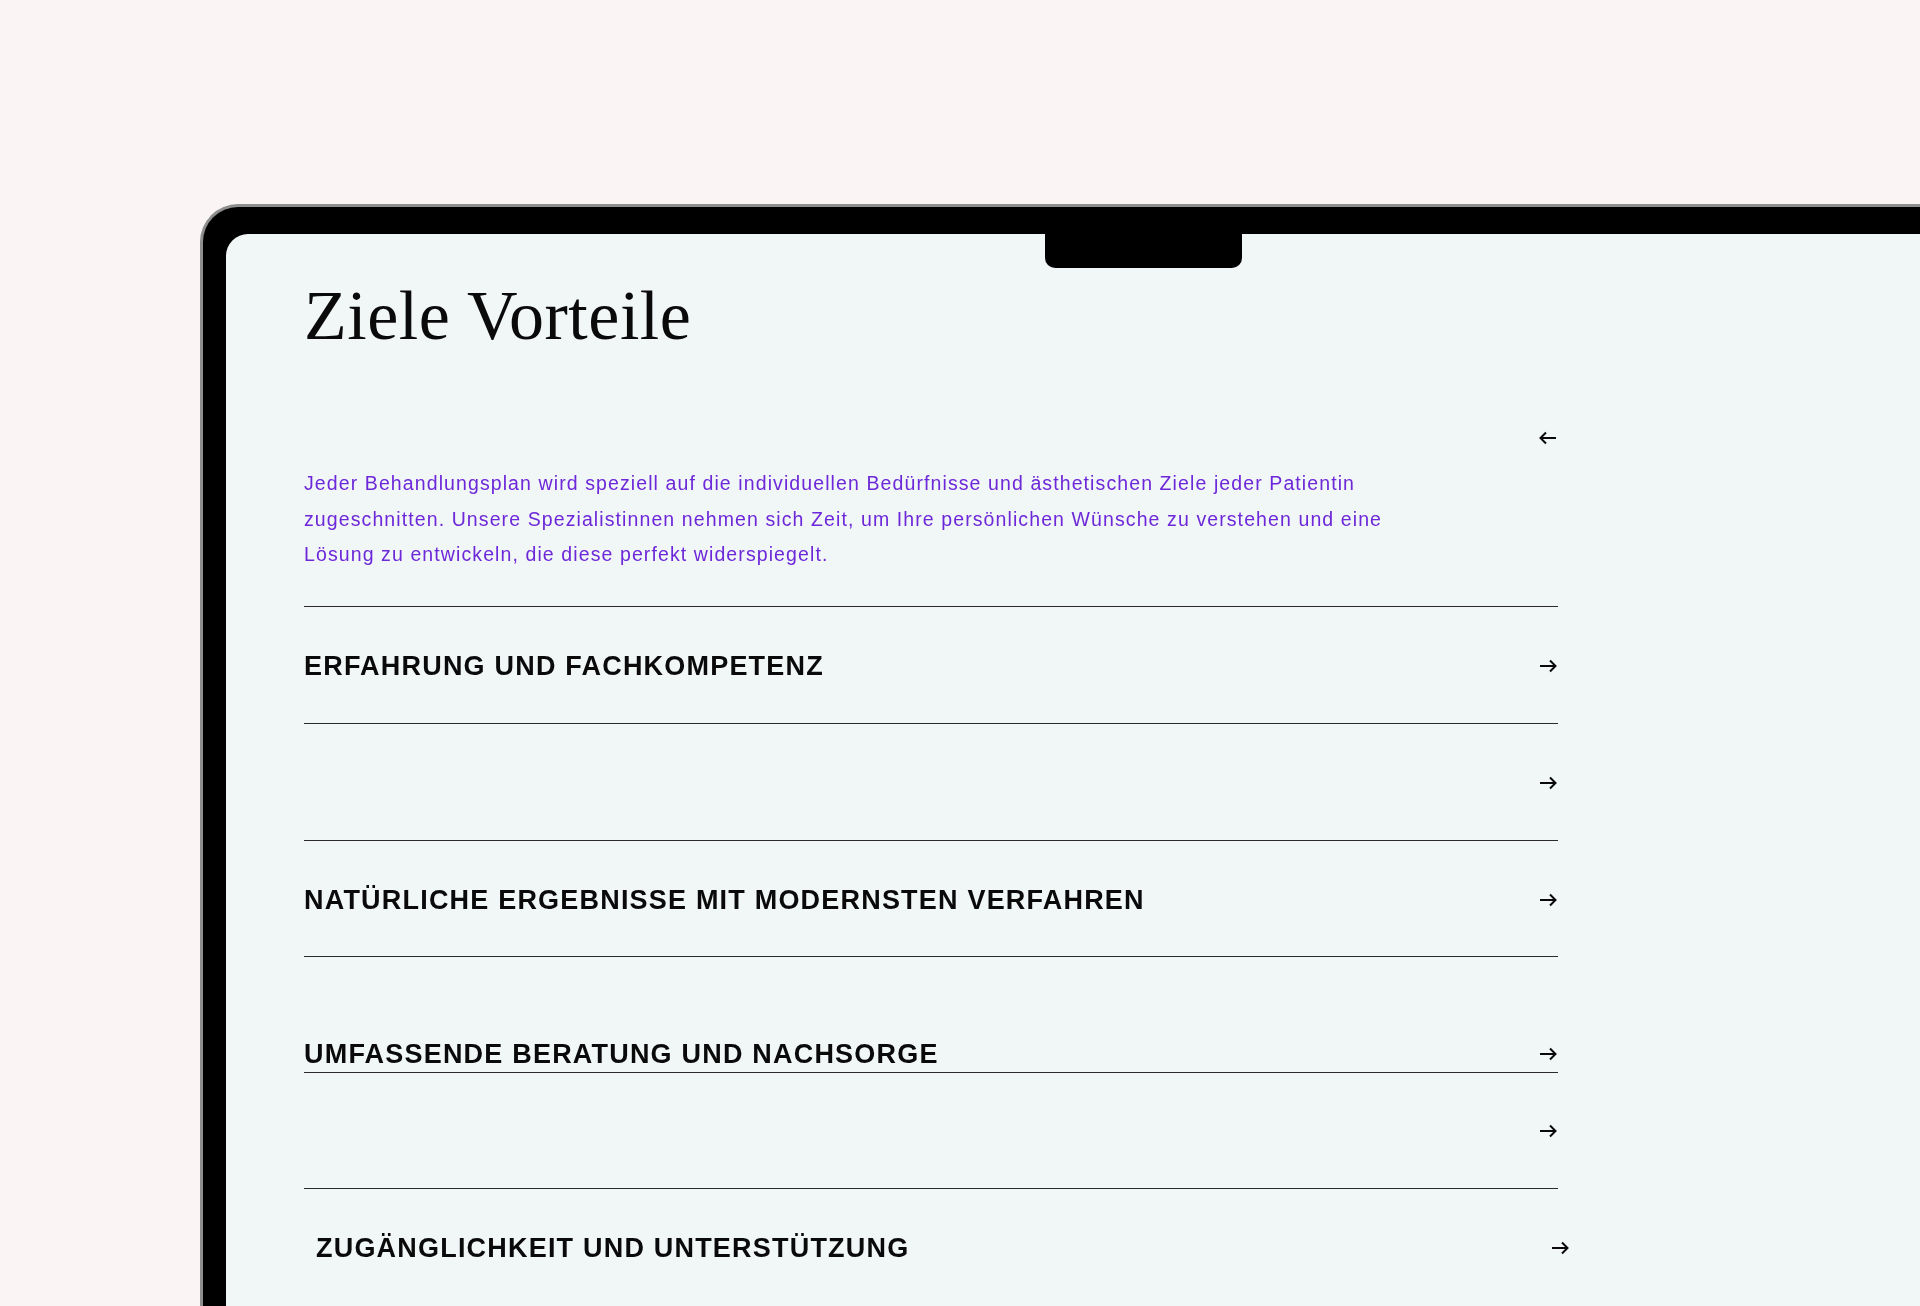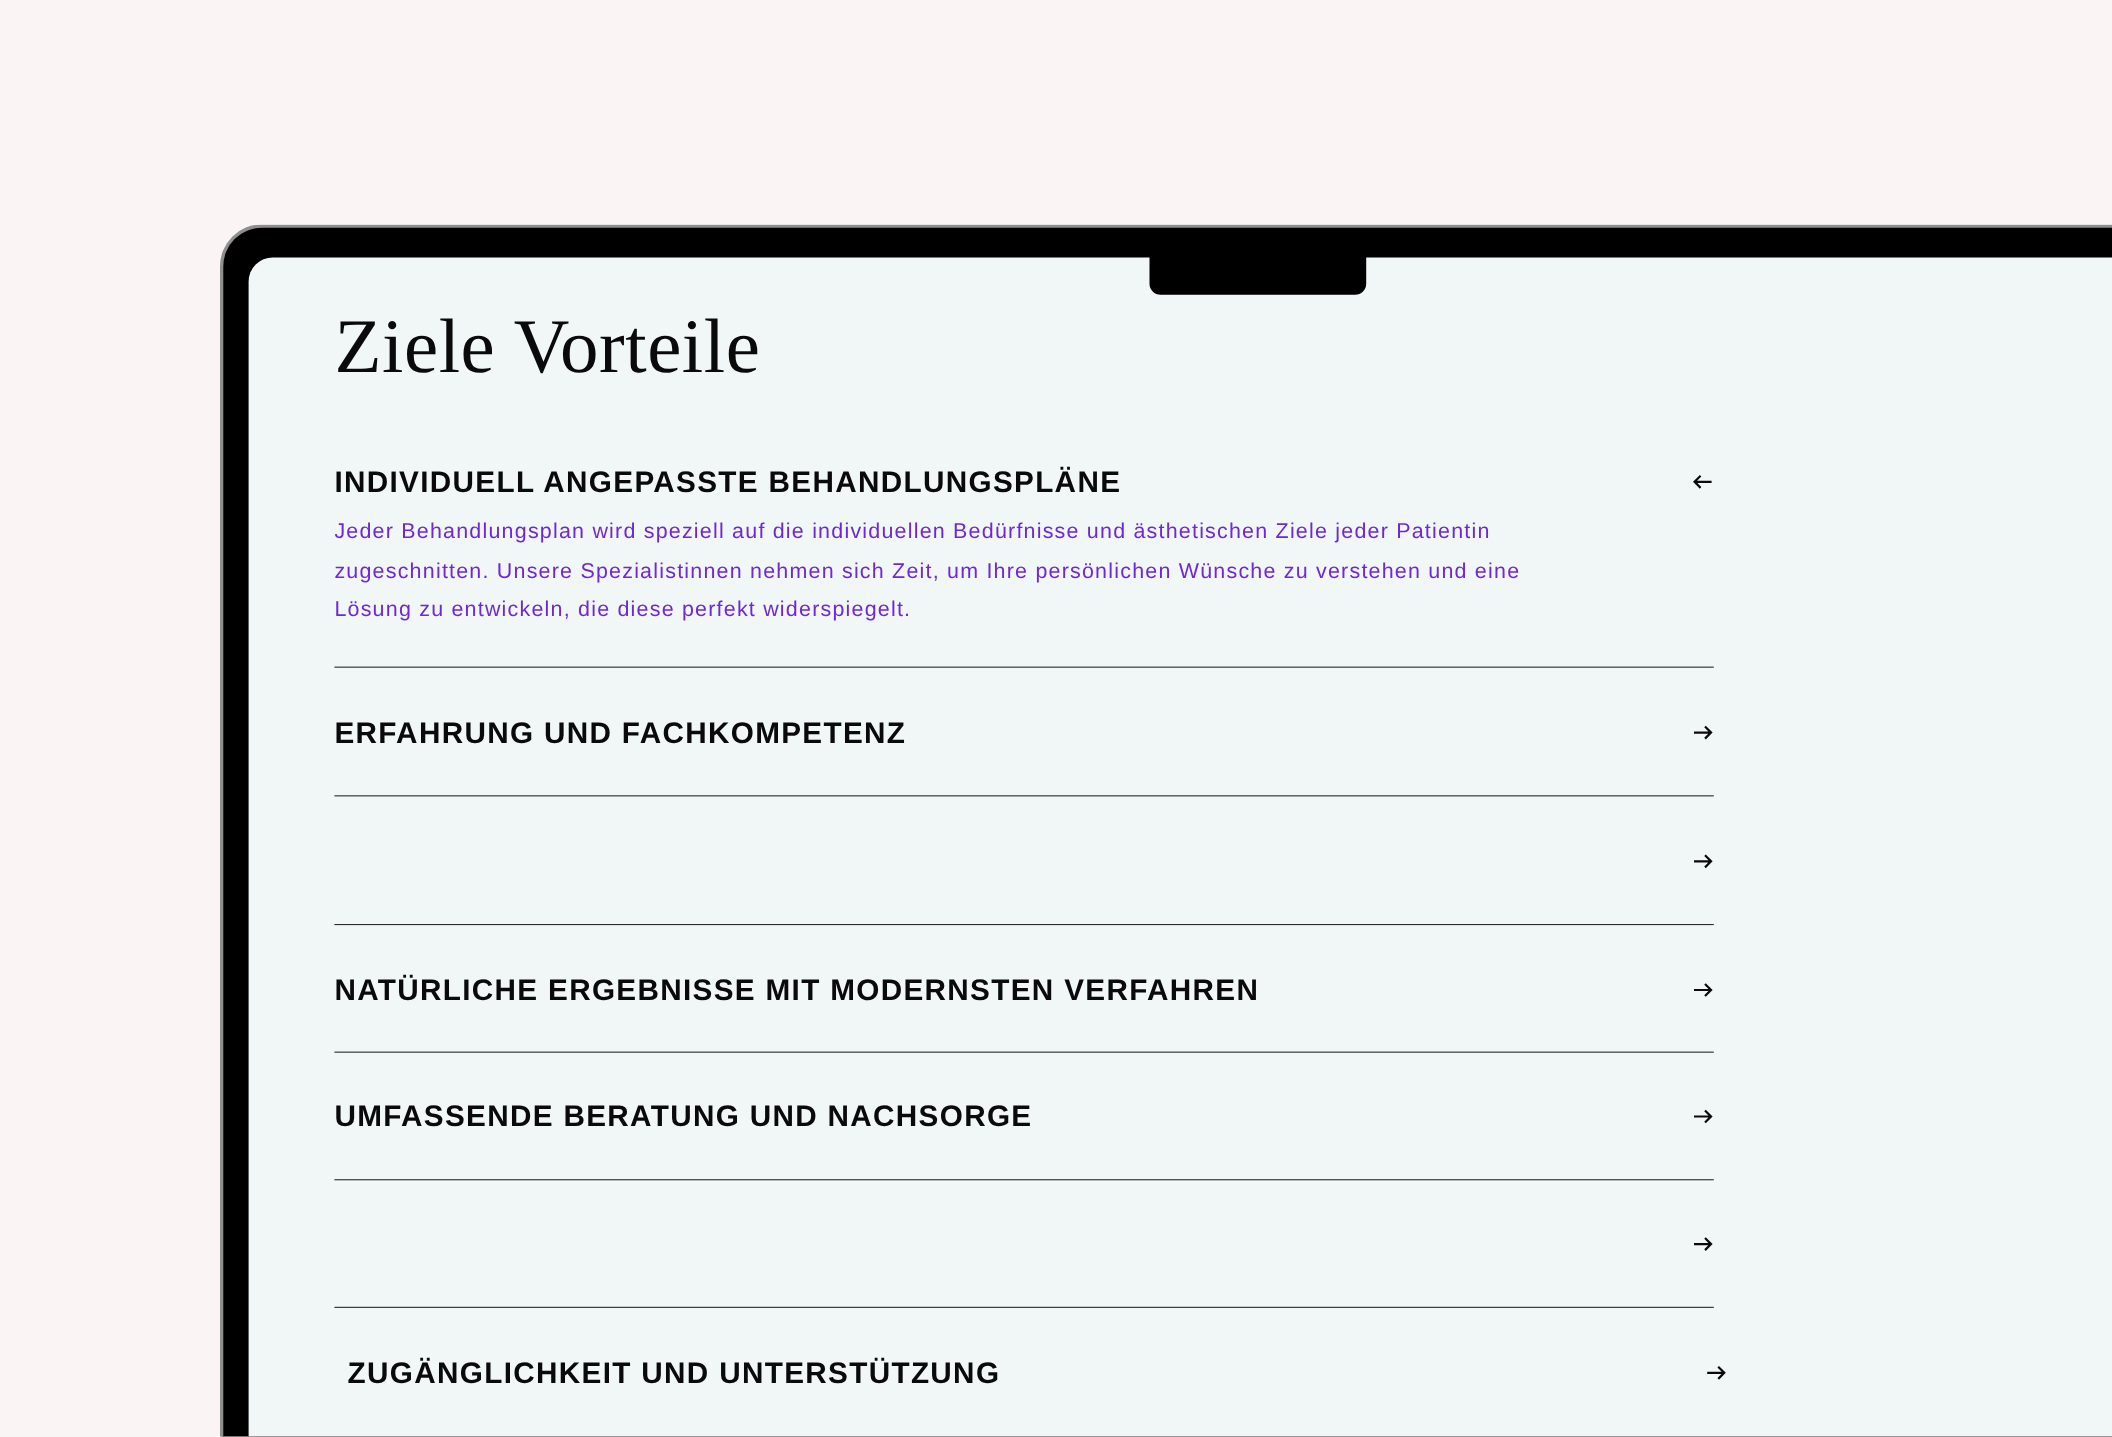--- a/index.html
+++ b/index.html
@@ -58,21 +58,20 @@
 <div class="device"></div>
 <div class="screen"></div>
 <div class="notch"></div>
 
 <h1 class="title">Ziele Vorteile</h1>
 
 <div class="accordion">
 
   <div class="item" style="top:418px;">
     <div class="item-head">
-      <span class="item-label">Individuell angepasste Behandlungspläne</span>
       <span class="arrow">
         <svg width="20" height="20" viewBox="0 0 20 20">
             <path d="M18 10H3 M8 4.5L2.5 10L8 15.5" fill="none" stroke="#0a0a0a" stroke-width="2"></path>
           </svg>
       </span>
     </div>
     <div class="item-body">Jeder Behandlungsplan wird speziell auf die individuellen Bedürfnisse und ästhetischen Ziele jeder Patientin zugeschnitten. Unsere Spezialistinnen nehmen sich Zeit, um Ihre persönlichen Wünsche zu verstehen und eine Lösung zu entwickeln, die diese perfekt widerspiegelt.</div>
   </div>
 </div>
 
@@ -104,21 +103,21 @@
     <div class="item-head">
       <span class="item-label">Natürliche Ergebnisse mit modernsten Verfahren</span>
       <span class="arrow">
         <svg width="20" height="20" viewBox="0 0 20 20">
             <path d="M2 10H17 M12 4.5L17.5 10L12 15.5" fill="none" stroke="#0a0a0a" stroke-width="2"></path>
           </svg>
       </span>
     </div>
   </div>
 
-  <div class="item" style="top:995px;">
+  <div class="item" style="top:1034px;">
     <div class="item-head">
       <span class="item-label">Umfassende Beratung und Nachsorge</span>
       <span class="arrow">
         <svg width="20" height="20" viewBox="0 0 20 20">
             <path d="M2 10H17 M12 4.5L17.5 10L12 15.5" fill="none" stroke="#0a0a0a" stroke-width="2"></path>
           </svg>
       </span>
     </div>
   </div>
 

